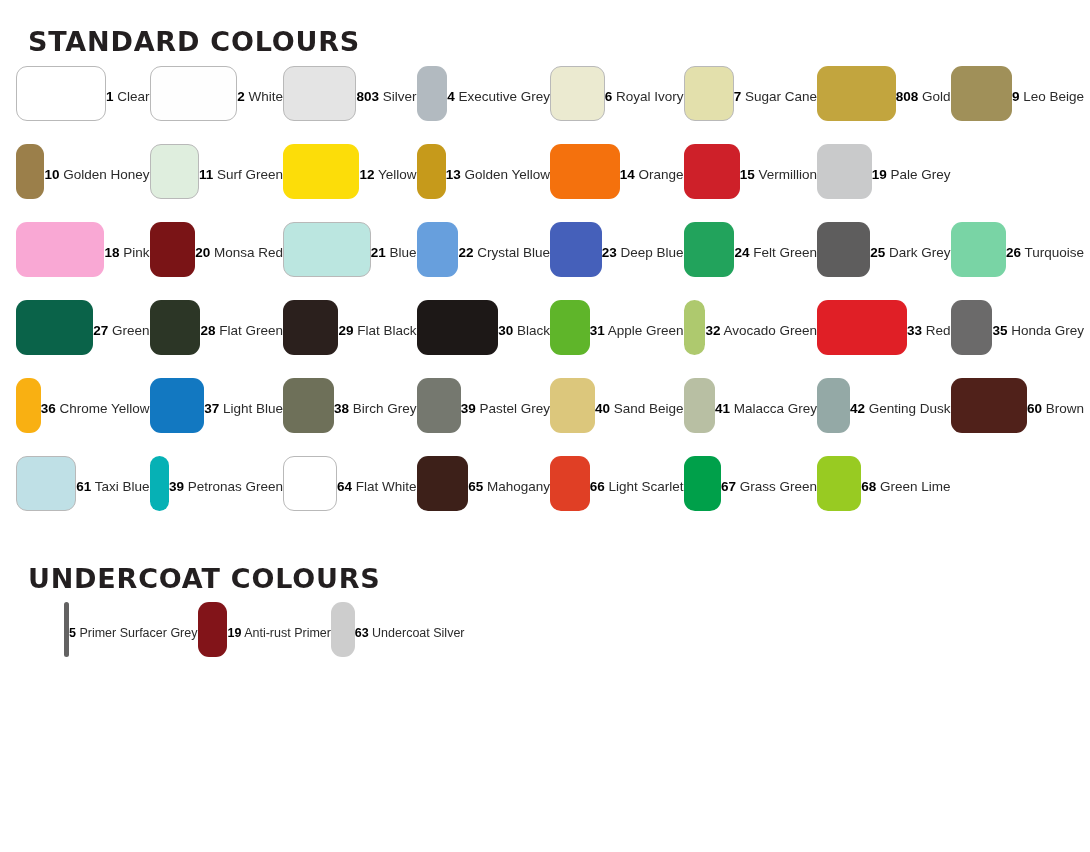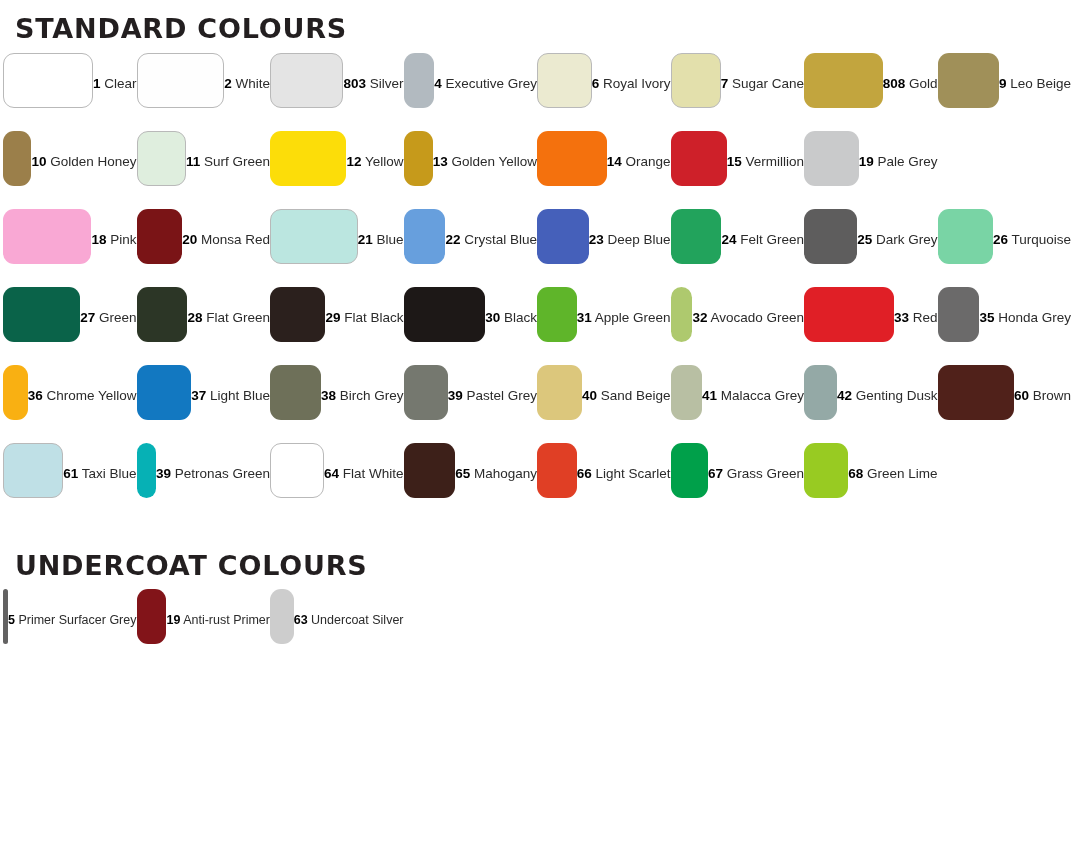--- a/index.html
+++ b/index.html
@@ -13,21 +13,21 @@
     height: 852px;
     font-family: "Liberation Sans", sans-serif;
     color: #1a1a1a;
     overflow: hidden;
   }
   .page {
     position: relative;
     width: 1090px;
     height: 852px;
     box-sizing: border-box;
-    padding: 3px;
+    padding: 16px;
   }
   .section-title {
     font-family: "DejaVu Sans", sans-serif;
     font-weight: bold;
     font-size: 27px;
     letter-spacing: 0.8px;
     color: #231f20;
     padding-left: 12px;
     margin: 0;
     line-height: 1;
@@ -72,21 +72,21 @@
     font-weight: bold;
     color: #000000;
   }
   .caption .cname {
     font-weight: normal;
     color: #2b2b2b;
   }
   .row-spacer { height: 23px; width: 100%; }
   .undercoat-grid .caption { font-size: 12.5px; }
   .standard-grid { margin-top: 11px; }
-  .undercoat-grid { margin-top: 10px; }
+  .undercoat-grid { margin-top: 10px; margin-left: 48px; }
 </style>
 </head>
 <body>
 
 <div class="page">
 
   <h1 class="section-title" id="standard-title">STANDARD COLOURS</h1>
 
   <div class="grid standard-grid" id="standard-grid">
       <div class="row">

